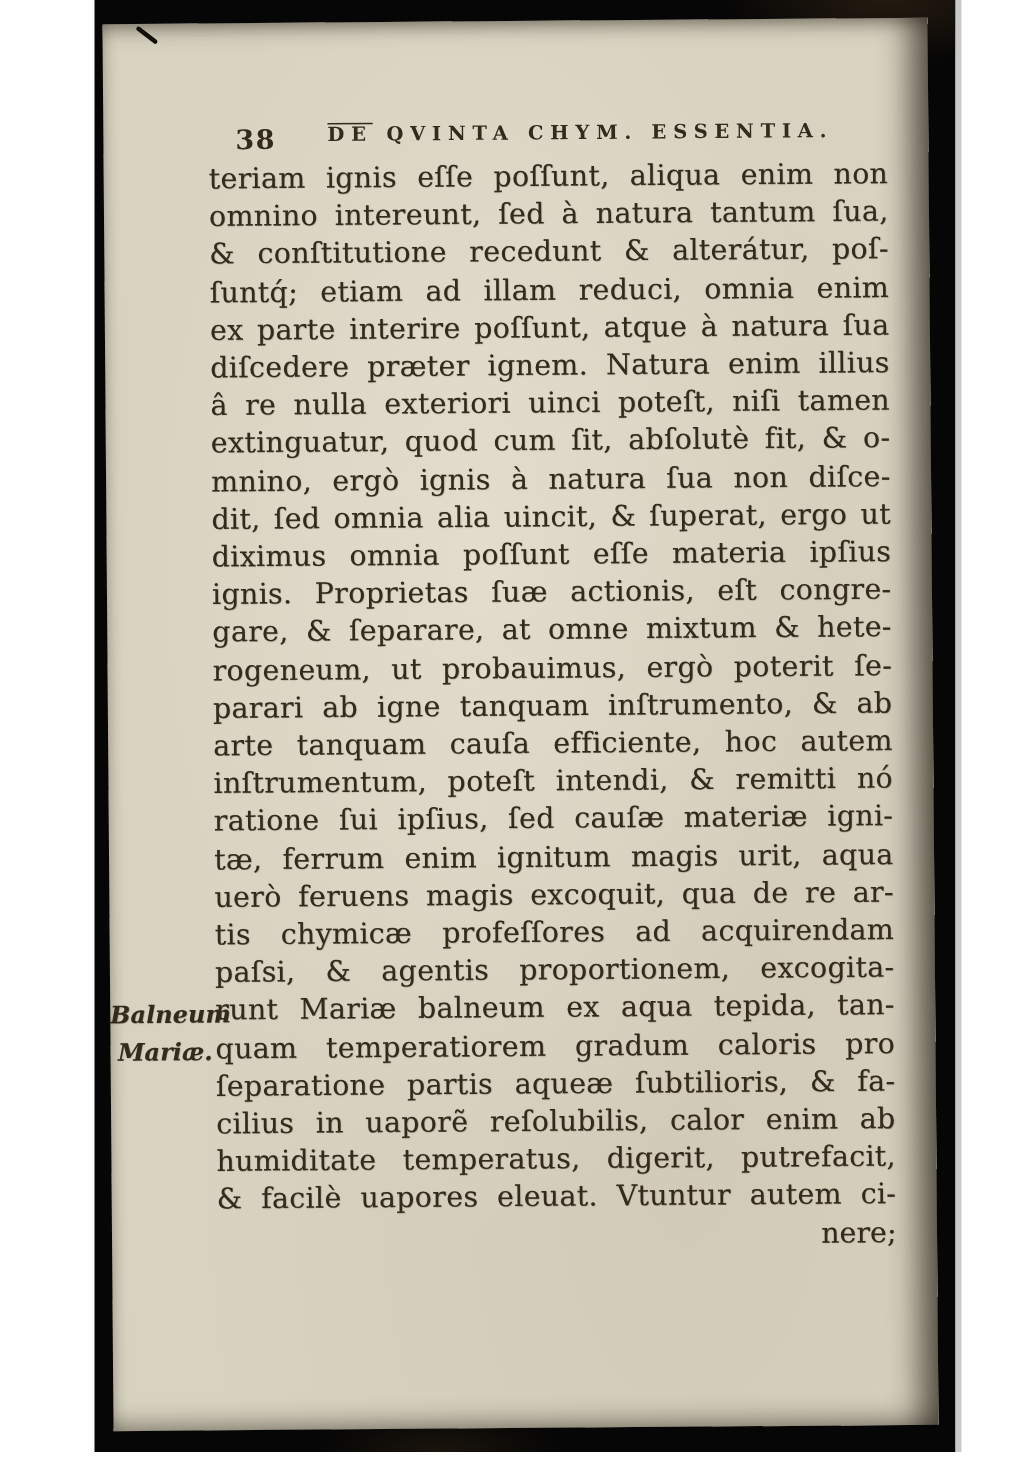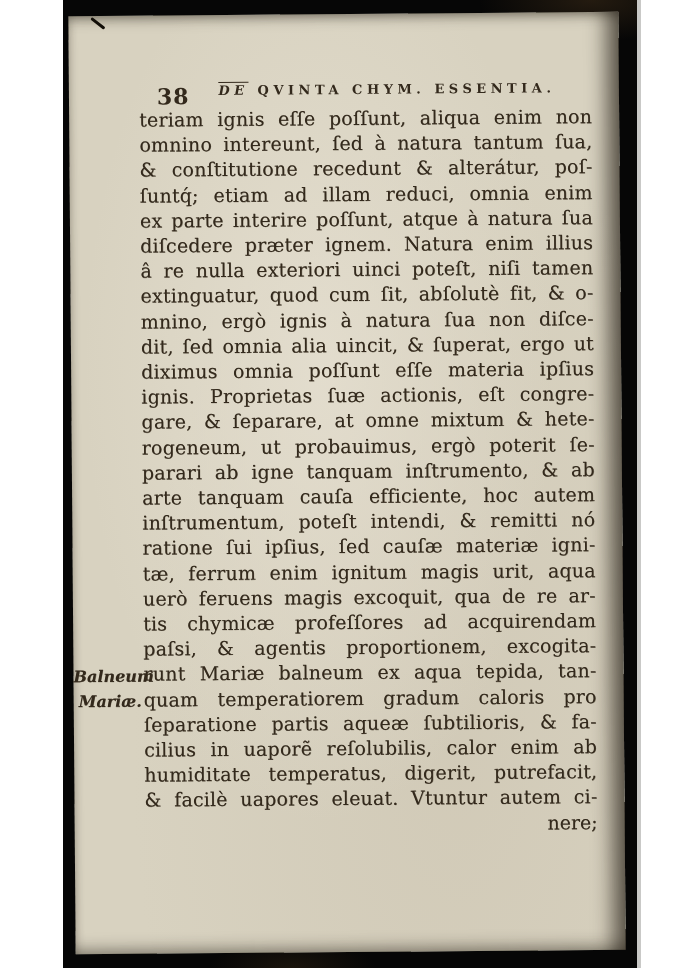--- a/index.html
+++ b/index.html
@@ -70,36 +70,35 @@
     position: absolute;
     left: 0;
     top: 68px;
     width: 100%;
     color: var(--ink, #33291c);
   }
   .pagenum {
     position: absolute;
     left: 88px;
     top: 0;
-    font-size: 22px;
+    font-size: 18px;
     font-weight: 600;
     letter-spacing: 1px;
   }
   .running-title {
     margin-left: 128px;
     width: 380px;
     text-align: center;
     font-size: 13px;
     font-weight: 700;
     letter-spacing: 4.5px;
     white-space: nowrap;
   }
   .running-title .tprefix {
     text-decoration: overline;
-    font-style: italic;
   }
   .body-text {
     position: absolute;
     left: 70px;
     top: 92px;
     width: 453px;
     color: var(--ink, #33291c);
   }
   .line {
     font-size: 19px;

